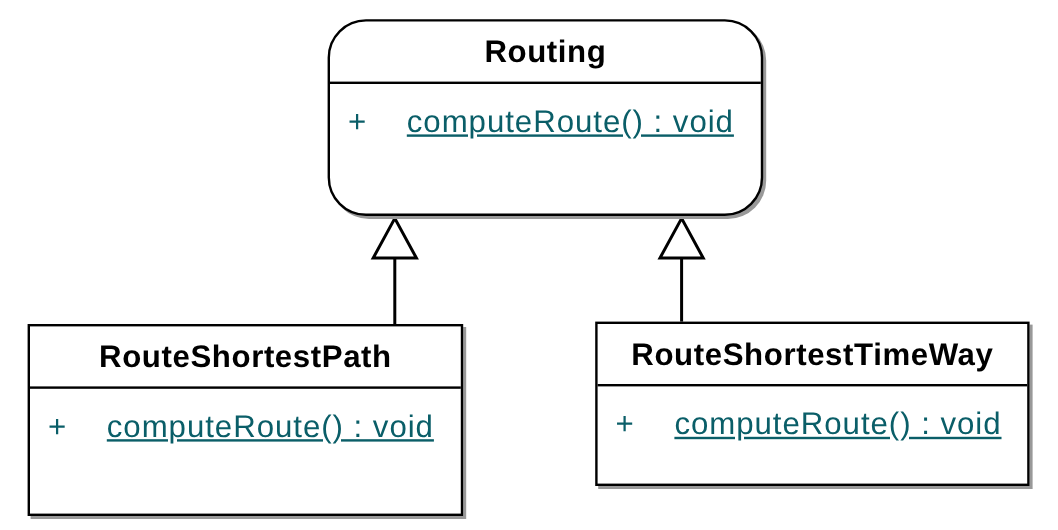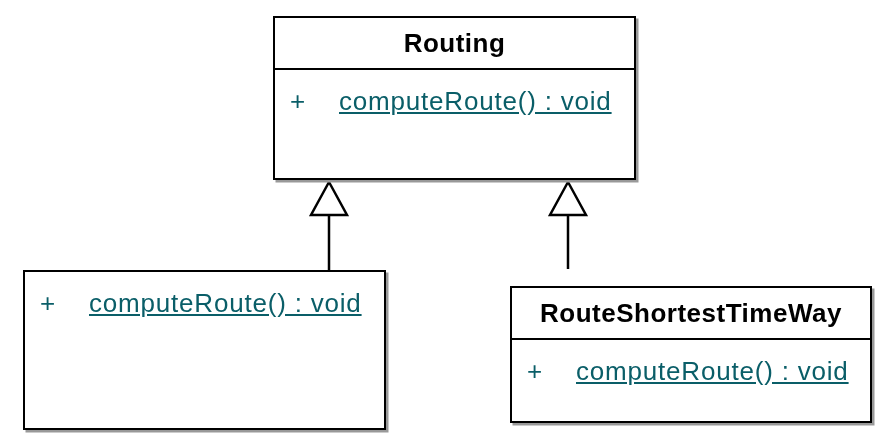--- a/index.html
+++ b/index.html
@@ -55,23 +55,23 @@
   }
   .op-visibility {
     margin-left: 15px;
     width: 16px;
   }
   .op-signature {
     margin-left: 33px;
     text-decoration: underline;
   }
   
-  #box-routing   { left: 273px; top: 16px;  width: 363px; height: 164px; }
+  #box-routing   { left: 273px; top: 16px;  width: 363px; height: 164px; border-radius: 32px; }
   #box-shortest  { left: 23px;  top: 270px; width: 363px; height: 160px; }
-  #box-timeway   { left: 496px; top: 286px; width: 362px; height: 137px; margin-left: 14px; }
+  #box-timeway   { left: 496px; top: 268px; width: 362px; height: 137px; }
 </style>
 </head>
 <body>
 
 <div class="canvas">
 
   <svg class="connectors" viewBox="0 0 882 442" xmlns="http://www.w3.org/2000/svg">
 
     <g>
       <line x1="329" y1="213" x2="329" y2="271" stroke="#000000" stroke-width="2.5"></line>
@@ -88,20 +88,21 @@
     <div class="class-title">Routing</div>
     <div class="class-operations">
       <div class="operation-row">
         <span class="op-visibility">+</span>
         <span class="op-signature">computeRoute() : void</span>
       </div>
     </div>
   </div>
 
   <div class="class-box" id="box-shortest">
+    <div class="class-title">RouteShortestPath</div>
     <div class="class-operations">
       <div class="operation-row">
         <span class="op-visibility">+</span>
         <span class="op-signature">computeRoute() : void</span>
       </div>
     </div>
   </div>
 
   <div class="class-box" id="box-timeway">
     <div class="class-title">RouteShortestTimeWay</div>

